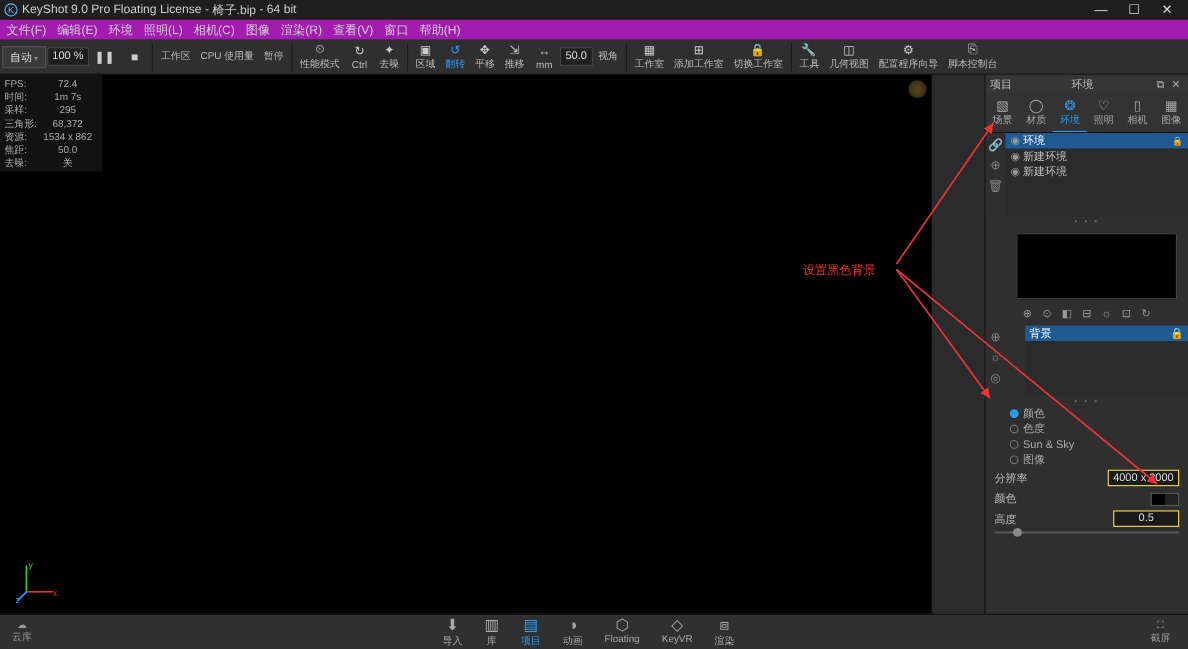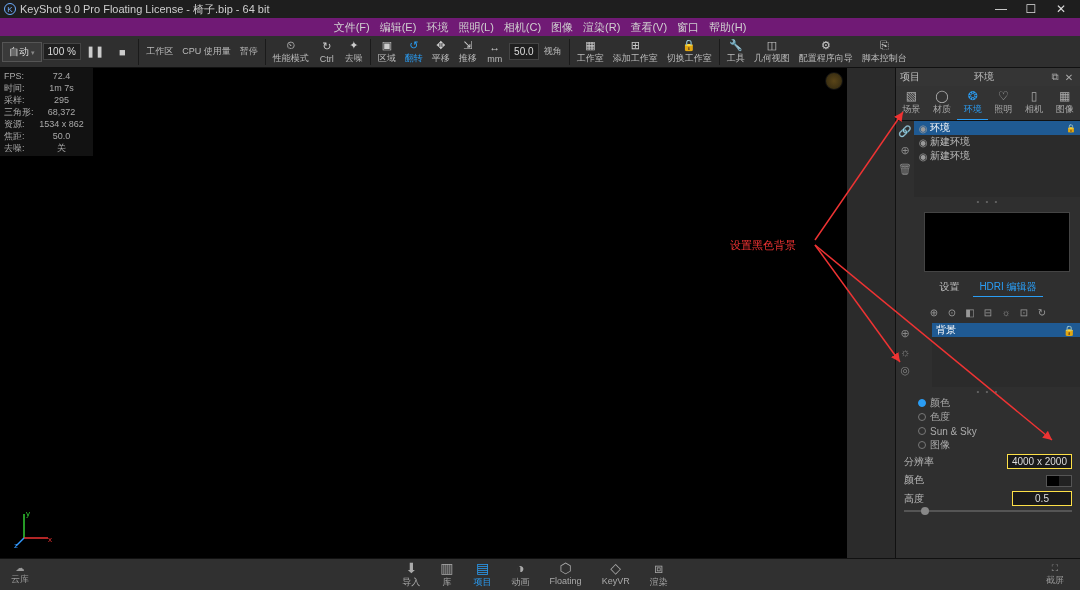--- a/index.html
+++ b/index.html
@@ -5,21 +5,21 @@
   * { margin:0; padding:0; box-sizing:border-box; font-family:"Microsoft YaHei","SimSun",Arial,sans-serif; }
   body { background:#2b2b2b; color:#c0c0c0; font-size:11px; width:1080px; height:590px; overflow:hidden; position:relative; }
 
   
   .titlebar { height:18px; background:#1e1e1e; display:flex; align-items:center; padding:0 4px; color:#cfcfcf; font-size:11px; }
   .titlebar .icon { width:12px; height:12px; margin-right:4px; border-radius:50%; border:1px solid #6faeff; display:inline-flex; align-items:center; justify-content:center; font-size:8px; color:#6faeff;}
   .titlebar .spacer { flex:1; }
   .titlebar .winbtn { width:30px; text-align:center; color:#ddd; font-size:12px; }
 
   
-  .menubar { height:18px; background:#701a75; display:flex; align-items:center; padding:0 2px; font-size:11px; gap:2px;justify-content:center;}
+  .menubar { height:18px; background:#a21caf; display:flex; align-items:center; padding:0 2px; font-size:11px; gap:2px;}
   .menubar span { padding:0 4px; color:#d0d0d0; }
 
   
   .toolbar { height:32px; background:#2f2f2f; border-bottom:1px solid #111; display:flex; align-items:center; padding:0 2px; gap:1px;}
   .tb-item { display:flex; flex-direction:column; align-items:center; justify-content:center; padding:1px 4px; color:#bbb; font-size:9px; min-width:26px;}
   .tb-item .ic { height:14px; display:flex; align-items:center; justify-content:center; font-size:11px; color:#ccc;}
   .tb-item.active { color:#2a9df4; }
   .tb-item.active .ic { color:#2a9df4; }
   .tb-sep { width:1px; height:26px; background:#1a1a1a; margin:0 2px;}
   .tb-btn { background:#3a3a3a; padding:2px 6px; font-size:10px; color:#ddd; border:1px solid #555;text-align:center; }
@@ -301,24 +301,20 @@
           </div>
         <div class="env-row">
             <span class="ic">◉</span>
             <span style="flex:1">新建环境</span>
           </div>
         <div style="height:34px"></div>
       </div>
     </div>
     <div class="dots">• • •</div>
     <div class="thumb"></div>
-    <div class="subtabs">
-      <span class="st">设置</span>
-      <span class="st act">HDRI 编辑器</span>
-    </div>
     <div class="icon-row">
       <span>⊕</span>
       <span>⊙</span>
       <span>◧</span>
       <span>⊟</span>
       <span>☼</span>
       <span>⊡</span>
       <span>↻</span>
     </div>
 

